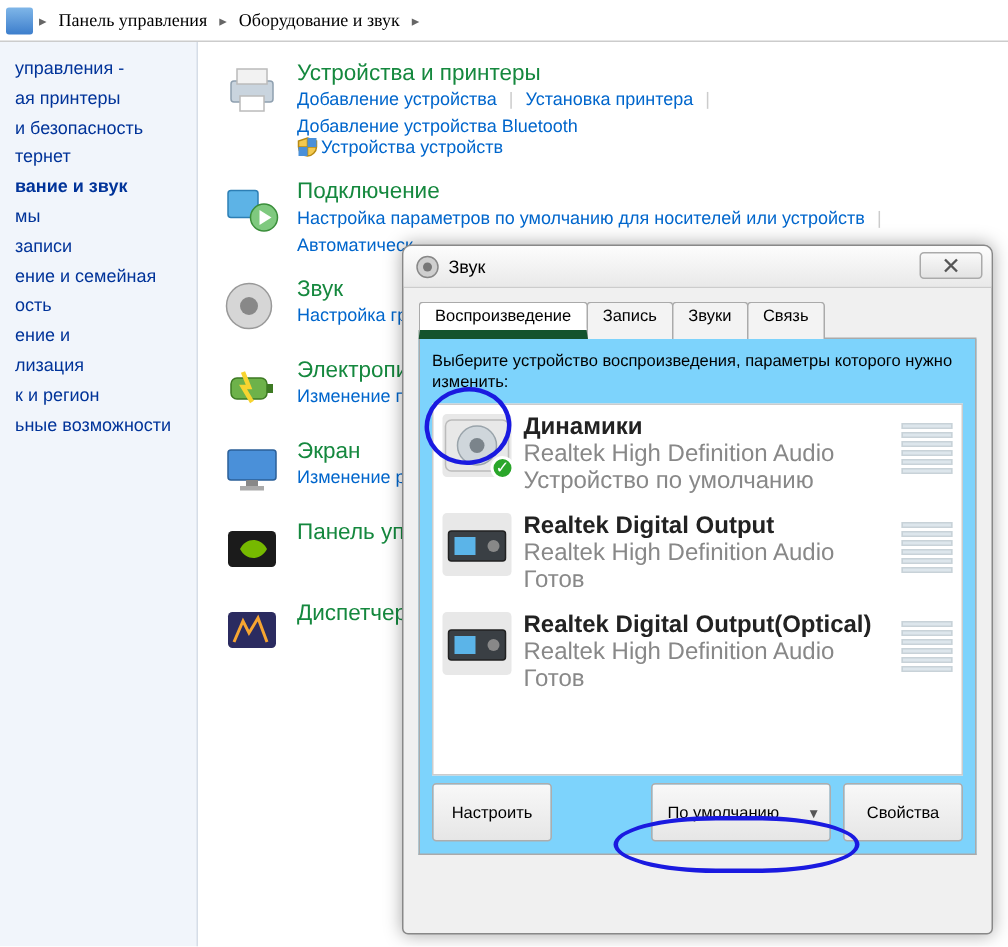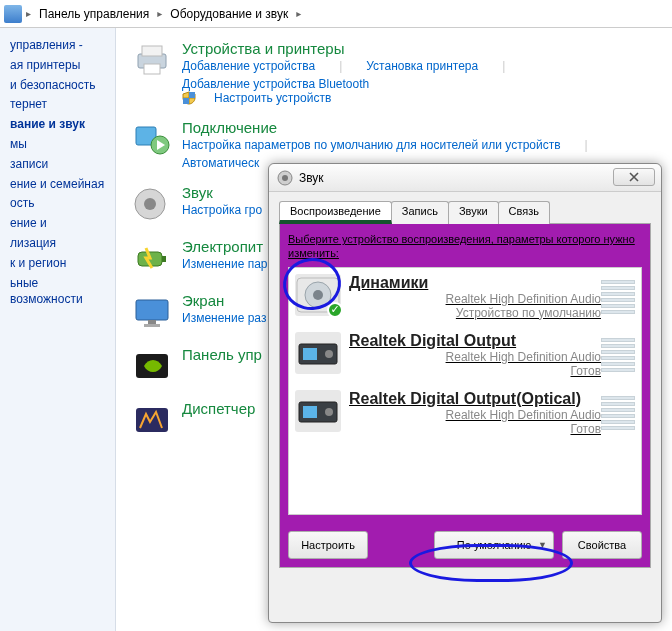--- a/index.html
+++ b/index.html
@@ -24,31 +24,32 @@
   .bc-icon {
     width: 18px; height: 18px;
     background: linear-gradient(#7fb6e8,#3d7ecc);
     border-radius: 2px;
     margin-right: 2px;
   }
   .bc-item {
     display: flex; align-items: center;
     padding: 2px 6px;
     cursor: default;
+    font-family: Liberation Serif, serif;
   }
   .bc-arrow {
     font-size: 10px; color: #666; padding: 0 2px;
   }
   
   .main {
     display: flex;
     height: calc(631px - 28px);
   }
   .sidebar {
-    width: 116px;
+    width: 132px;
     background: #f1f5fb;
     border-right: 1px solid #d6dde7;
     padding: 6px 10px;
   }
   .sidebar .side-link {
     color: #003399;
     margin: 3px 0;
     cursor: pointer;
     line-height: 1.4;
   }
@@ -74,21 +75,21 @@
   .section .sbody { flex:1; }
   .section h3 {
     color: #15883e;
     font-size: 15px;
     font-weight: normal;
     margin-bottom: 2px;
     cursor:pointer;
   }
   .section .links {
     display: flex; flex-wrap: wrap;
-    gap: 4px 16px;
+    gap: 4px 0;
   }
   .section .links a {
     color: #0066cc;
     text-decoration: none;
     font-size: 12px;
     cursor: pointer;
     white-space: nowrap;
   }
   .section .links .sep {
     color: #ccc;
@@ -145,31 +146,30 @@
     background:#f3f3f3;
     margin-right:-1px;
     border-radius:3px 3px 0 0;
     font-size:11px;
     cursor:pointer;
     position:relative;
     top:1px;
   }
   .tab.active {
     background:#fff;
-    border-bottom:4px solid #14532d;
+    border-bottom:6px solid #14532d;
     z-index:2;
   }
   .tab-panel {
     border:1px solid #aaa;
     border-top:none;
-    background:#a21caf;
+    background:#7dd3fc;
     padding: 8px;
     height: 344px;
     position:relative;
-    text-decoration:underline;
   }
   .instruction { font-size:11px; margin-bottom:6px; line-height:1.3; }
   .device-list {
     border:1px solid #ccc;
     height: 248px;
     overflow:auto;
     background:#fff;
   }
   .device {
     display:flex;
@@ -186,45 +186,45 @@
   }
   .device .check {
     position:absolute;right:-2px;bottom:-2px;
     width:16px;height:16px;border-radius:50%;
     background:#2aa62a;border:2px solid #fff;
     display:flex;align-items:center;justify-content:center;
     color:#fff;font-size:11px;
   }
   .device .dtxt { flex:1; }
   .device .dname { font-weight:bold;font-size:16px;color:#222; }
-  .device .dsub { color:#888;font-size:12px;text-align:right; }
+  .device .dsub { color:#888;font-size:16px; }
   .device .meter {
     width:34px;height:40px;
     display:flex;flex-direction:column;gap:2px;
     justify-content:flex-end;
   }
   .device .meter div {
     height:4px;background:#dde6ec;border:1px solid #c8d2d8;
   }
   .panel-buttons {
     position:absolute;
     left:8px;right:8px;bottom:8px;
     display:flex;align-items:center;
     gap:8px;
   }
   .winbtn {
-    min-width:80px;height:28px;
+    min-width:80px;height:39px;
     border:1px solid #adadad;
     background:linear-gradient(#f8f8f8,#e6e6e6);
     border-radius:3px;
     font-size:11px;
     cursor:pointer;
     padding:0 10px;
   }
-  .winbtn.split { display:flex;align-items:center;justify-content:center;position:relative;min-width:120px;}
+  .winbtn.split { display:flex;align-items:center;position:relative;min-width:120px;}
   .winbtn .sarrow { position:absolute;right:6px;font-size:9px;color:#555; }
   .dialog-footer {
     display:flex;justify-content:flex-end;gap:6px;
     padding:8px 12px 10px;
   }
   
   .annot {
     position:absolute;
     border:3px solid #1a1ae0;
     border-radius:50%;
@@ -285,21 +285,21 @@
             <a>Добавление устройства Bluetooth</a>
           </div>
           <div class="links">
             <span class="shield"><svg width="14" height="14" viewBox="0 0 14 14">
                 <path d="M7 1 L13 3 V7 C13 10 10 13 7 13 C4 13 1 10 1 7 V3 Z" fill="#f3c94f" stroke="#b88a12"></path>
                 <path d="M7 1 L7 13" stroke="#b88a12"></path>
                 <path d="M1 7 L13 7" stroke="#b88a12"></path>
                 <rect x="7" y="1" width="6" height="6" fill="#4a90d9"></rect>
                 <rect x="1" y="7" width="6" height="6" fill="#4a90d9"></rect>
               </svg></span>
-            <a>Настроить устройств</a>
+            <a>Устройства устройств</a>
           </div>
         </div>
       </div>
       <div class="section">
         <div class="sicon">
           <svg width="40" height="36" viewBox="0 0 40 36">
             <rect x="4" y="6" width="20" height="18" rx="2" fill="#5db3e6" stroke="#2d7fb5"></rect>
             <circle cx="28" cy="24" r="9" fill="#7fc97f" stroke="#3a8e3a"></circle>
             <polygon points="25,19 25,29 33,24" fill="#fff"></polygon>
           </svg>

